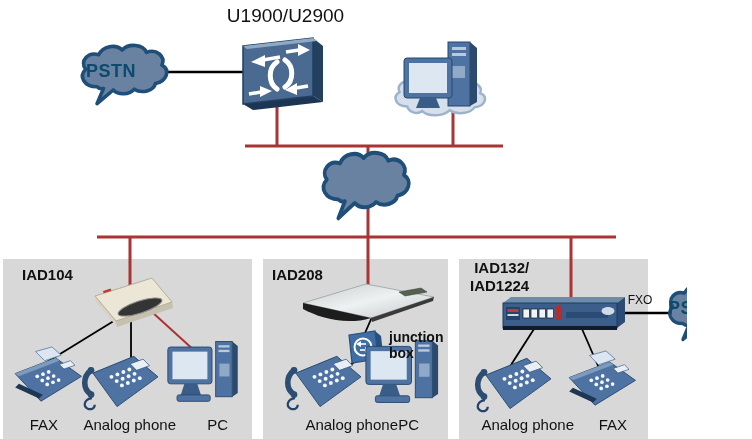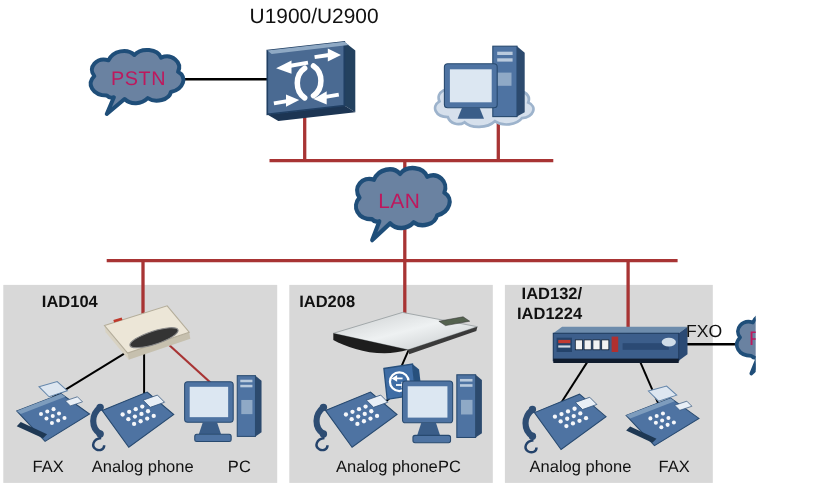--- a/index.html
+++ b/index.html
@@ -7,21 +7,21 @@
     position:relative; width:687px; height:439px; background:#ffffff;
     font-family:"Liberation Sans", sans-serif; overflow:hidden;
   }
   .panel { position:absolute; top:259px; height:180px; background:#d8d8d8; }
   #panel-iad104 { left:3px;   width:249px; }
   #panel-iad208 { left:263px; width:185px; }
   #panel-iad132 { left:459px; width:189px; }
   svg.overlay { position:absolute; left:0; top:0; }
   .label { position:absolute; color:#111; white-space:nowrap; }
   .node-title { font-size:19px; text-align:center; }
-  .cloud-label { color:#be185d; font-weight:normal; text-align:center; letter-spacing:0.5px; }
+  .cloud-label { color:#0c4a6e; font-weight:bold; letter-spacing:0.5px; }
   .panel-title { font-weight:bold; font-size:15px; }
   .dev-label { font-size:15px; text-align:right; top:416px; }
   .two-line span { display:block; }
 </style>
 </head>
 <body>
 
 <div class="canvas">
 
   <div class="panel" id="panel-iad104"></div>
@@ -213,32 +213,35 @@
     <use href="#icon-pc" transform="translate(166,336) scale(0.92)"></use>
     <use href="#icon-phone" transform="translate(281,348) scale(0.93)"></use>
     <use href="#icon-pc" transform="translate(364,335) scale(0.95)"></use>
     <use href="#icon-phone" transform="translate(471,350) scale(0.93)"></use>
     <use href="#icon-fax" transform="translate(560,350) scale(0.92)"></use>
   </svg>
 
   <div class="label node-title" style="left:203px; top:5px; width:165px;">U1900/U2900</div>
 
   <div class="label cloud-label" style="left:86px; top:61px; width:80px; font-size:18px;">PSTN</div>
-  <div class="label cloud-label" style="left:322px; top:173px; width:82px; font-size:19px;">LAN</div>
   <div class="label cloud-label" style="left:668px; top:298px; width:76px; font-size:18px;">PSTN</div>
 
-  <div class="label" style="left:620px; top:293px; width:40px; font-size:16px; text-align:center;">FXO</div>
-
-  <div class="label panel-title" style="left:38px; top:266px;">IAD104</div>
+  <div class="label" style="left:620px; top:293px; width:40px; font-size:12px; text-align:center;">FXO</div>
+
+  <div class="label panel-title" style="left:22px; top:266px;">IAD104</div>
   <div class="label panel-title" style="left:272px; top:266px;">IAD208</div>
   <div class="label panel-title two-line" style="left:470px; top:259px; line-height:18px;text-align:right;">
     <span>IAD132/</span>
     <span>IAD1224</span>
   </div>
 
+  <div class="label two-line" style="left:389px; top:329px; font-weight:bold; font-size:14px; line-height:16px;">
+    <span>junction</span>
+    <span>box</span>
+  </div>
 
   <div class="label dev-label" style="left:14px; width:44px;">FAX</div>
   <div class="label dev-label" style="left:62px; width:114px;">Analog phone</div>
   <div class="label dev-label" style="left:182px; width:46px;">PC</div>
 
   <div class="label dev-label" style="left:284px; width:114px;">Analog phone</div>
   <div class="label dev-label" style="left:373px; width:46px;">PC</div>
 
   <div class="label dev-label" style="left:460px; width:114px;">Analog phone</div>
   <div class="label dev-label" style="left:581px; width:46px;">FAX</div>

